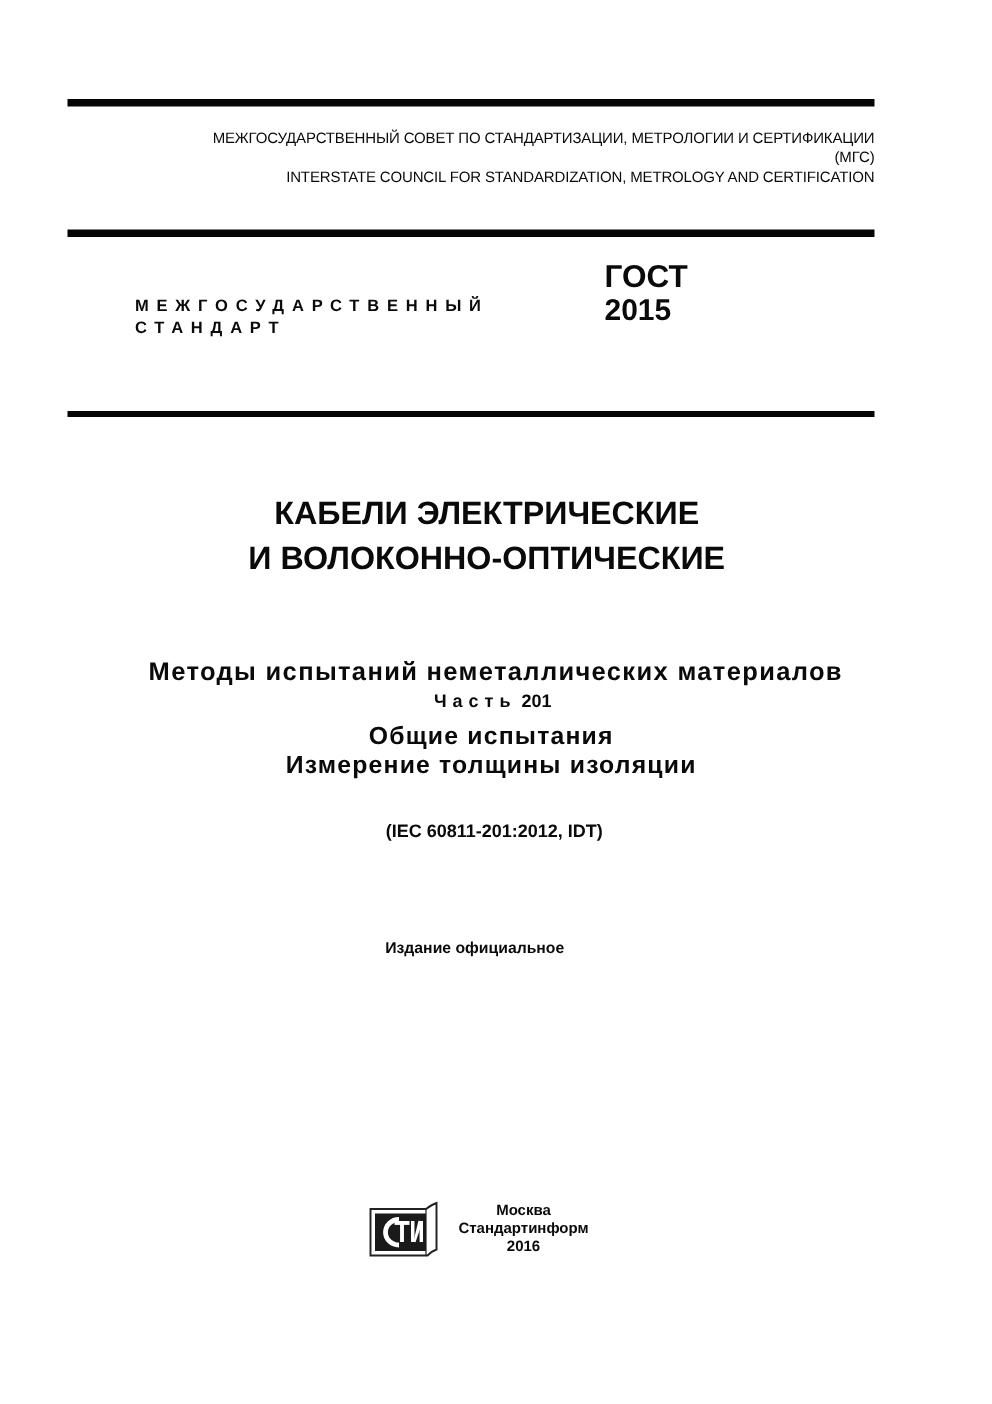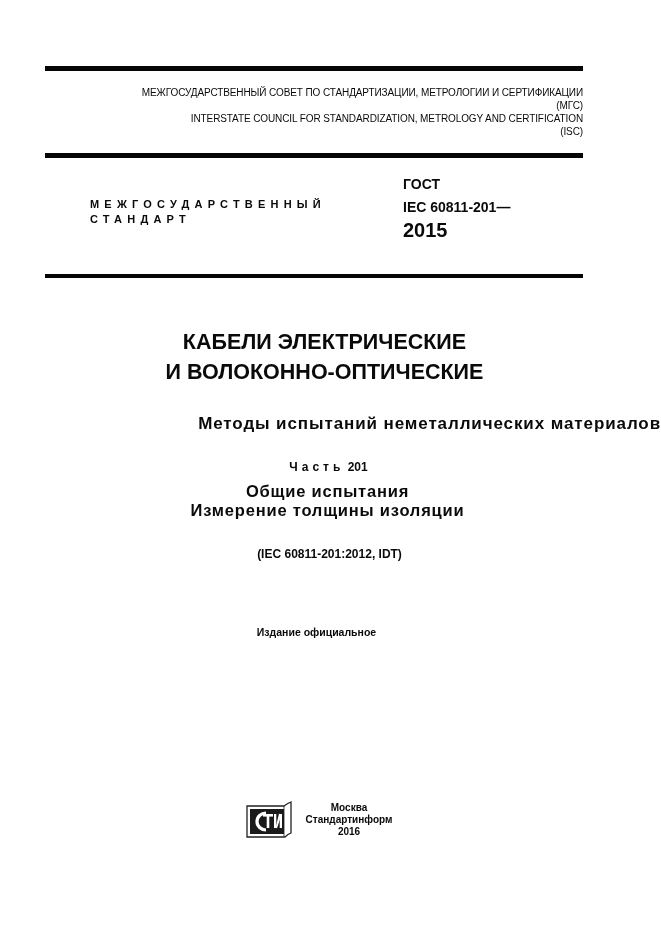--- a/index.html
+++ b/index.html
@@ -43,21 +43,21 @@
     line-height: 15px;
     letter-spacing: 5.2px;
   }
   .gost {
     position: absolute;
     left: 403px;
     top: 173px;
     font-weight: bold;
   }
   .gost .l1, .gost .l2 {
-    font-size: 14px;
+    font-size: 21px;
     line-height: 23px;
     display: block;
     white-space: nowrap;
   }
   .gost .l3 {
     font-size: 20px;
     line-height: 22px;
     display: block;
   }
   .center-block {
@@ -67,26 +67,25 @@
     text-align: center;
     font-weight: bold;
   }
   .title {
     top: 327px;
     font-size: 21.5px;
     line-height: 30px;
     left: -6px;
   }
   .subtitle {
-    top: 413px;
+    top: 437px;
     font-size: 17px;
     line-height: 22px;
     letter-spacing: 0.9px;
     left: 0px;
-    text-align: right;
   }
   .part {
     top: 460px;
     font-size: 12px;
     line-height: 15px;
     left: -2px;
   }
   .part .spaced { letter-spacing: 4px; margin-top: 40px; }
   .part-title {
     top: 482px;
@@ -127,33 +126,31 @@
 </style>
 </head>
 <body>
 
 <div class="rule" style="top:66px;height:5px;"></div>
 
 <div class="council">
   <div>МЕЖГОСУДАРСТВЕННЫЙ СОВЕТ ПО СТАНДАРТИЗАЦИИ, МЕТРОЛОГИИ И СЕРТИФИКАЦИИ</div>
   <div>(МГС)</div>
   <div>INTERSTATE COUNCIL FOR STANDARDIZATION, METROLOGY AND CERTIFICATION</div>
-  <div>(ISC)</div>
 </div>
 
 <div class="rule" style="top:153px;height:5px;"></div>
 
 <div class="standard-label">
   <div>МЕЖГОСУДАРСТВЕННЫЙ</div>
   <div>СТАНДАРТ</div>
 </div>
 
 <div class="gost">
   <span class="l1">ГОСТ</span>
-  <span class="l2">IEC 60811-201—</span>
   <span class="l3">2015</span>
 </div>
 
 <div class="rule" style="top:274px;height:4px;"></div>
 
 <div class="center-block title">
   <div>КАБЕЛИ ЭЛЕКТРИЧЕСКИЕ</div>
   <div>И ВОЛОКОННО-ОПТИЧЕСКИЕ</div>
 </div>
 

